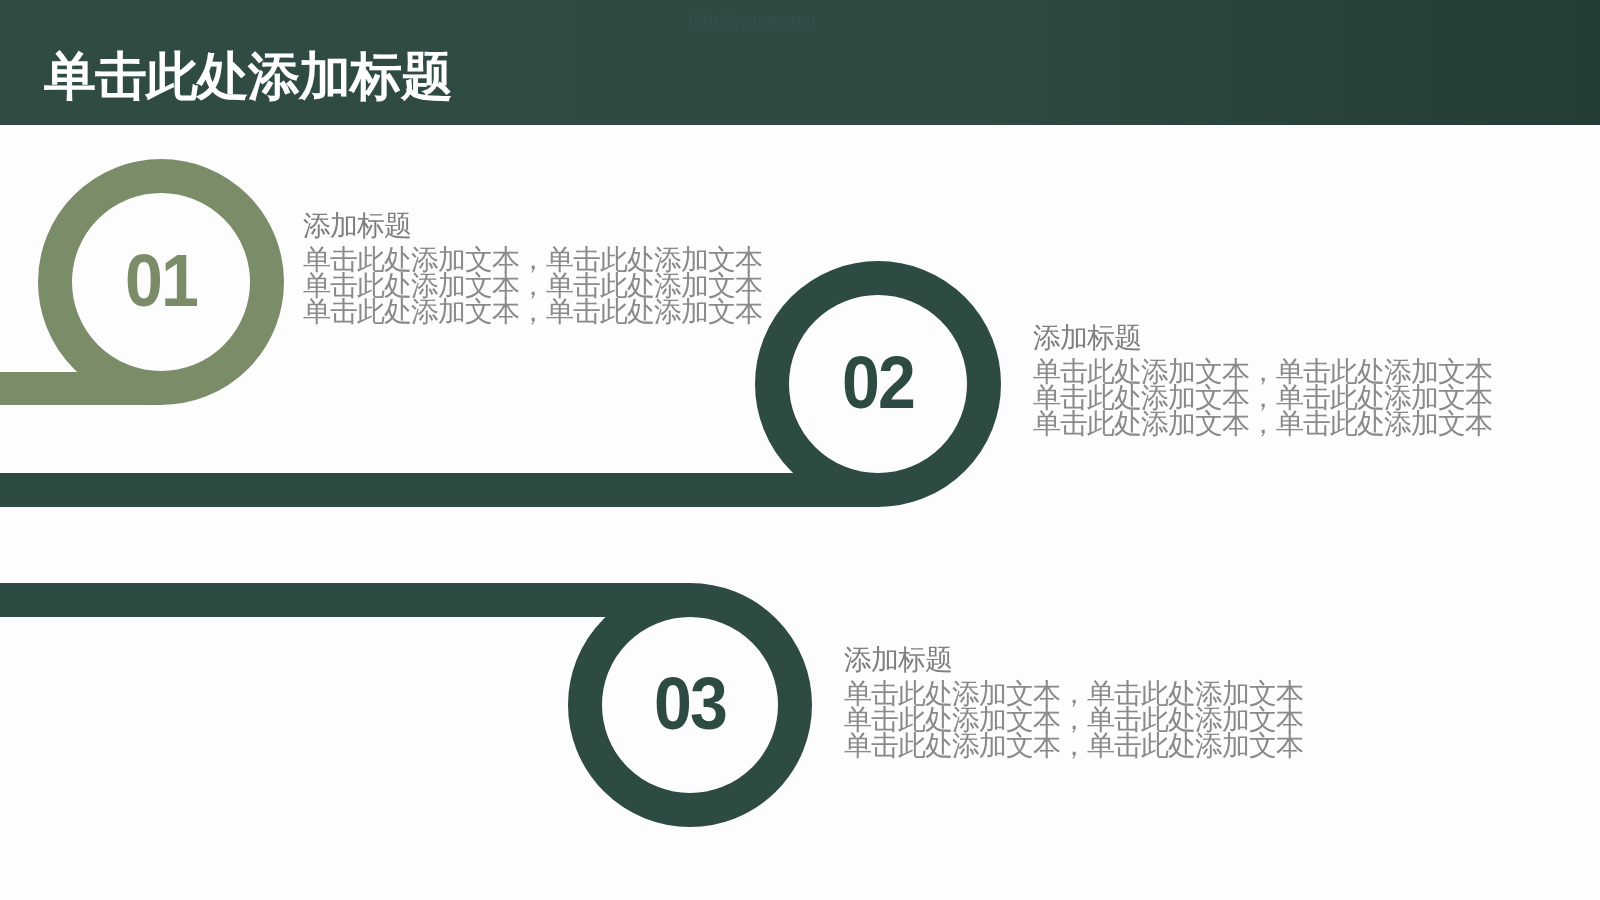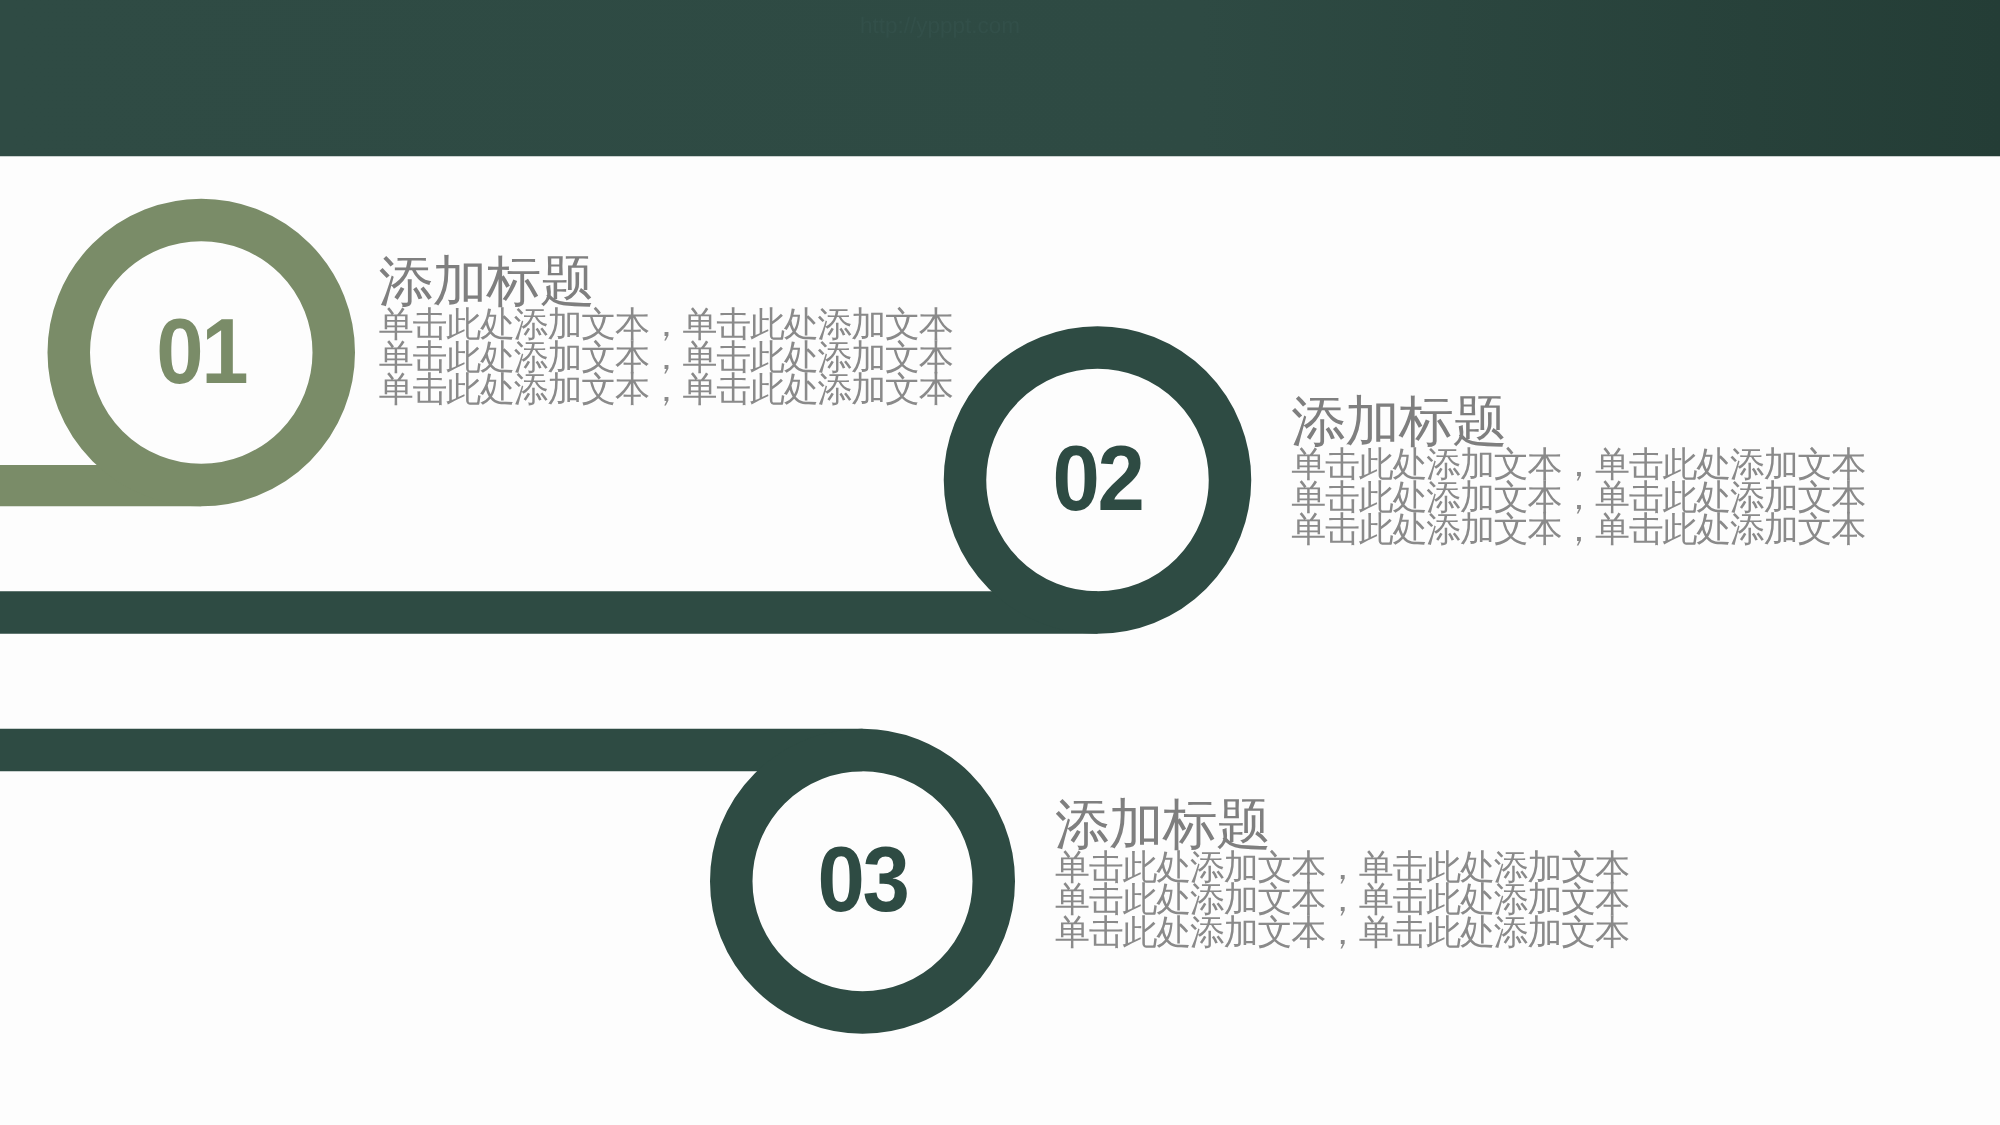--- a/index.html
+++ b/index.html
@@ -56,40 +56,41 @@
       font-size: 74px;
       line-height: 80px;
       letter-spacing: -2px;
       transform: scaleX(0.92);
     }
     .step-text {
       position: absolute;
       color: #808080;
     }
     .step-title {
-      font-size: 44px;
+      font-size: 28px;
       line-height: 38px;
       color: #7f7f7f;
       margin: 0 0 2px 0;
       font-weight: normal;
       letter-spacing: -1px;
     }
     .step-line {
       font-size: 28px;
       line-height: 26px;
       color: #8a8a8a;
       white-space: nowrap;
       letter-spacing: -1px;
     }
   </style>
 </head>
 <body>
 
 <div class="header">
   <div class="header-watermark">http://ypppt.com</div>
+  <div class="header-title">单击此处添加标题</div>
 </div>
 
 <svg class="diagram" width="1600" height="900" viewBox="0 0 1600 900">
 
   <g>
     <rect x="0" y="372" width="161" height="33" fill="#7a8c68"></rect>
     <circle cx="161" cy="282" r="106" fill="none" stroke="#7a8c68" stroke-width="34"></circle>
   </g>
 
   <g>

